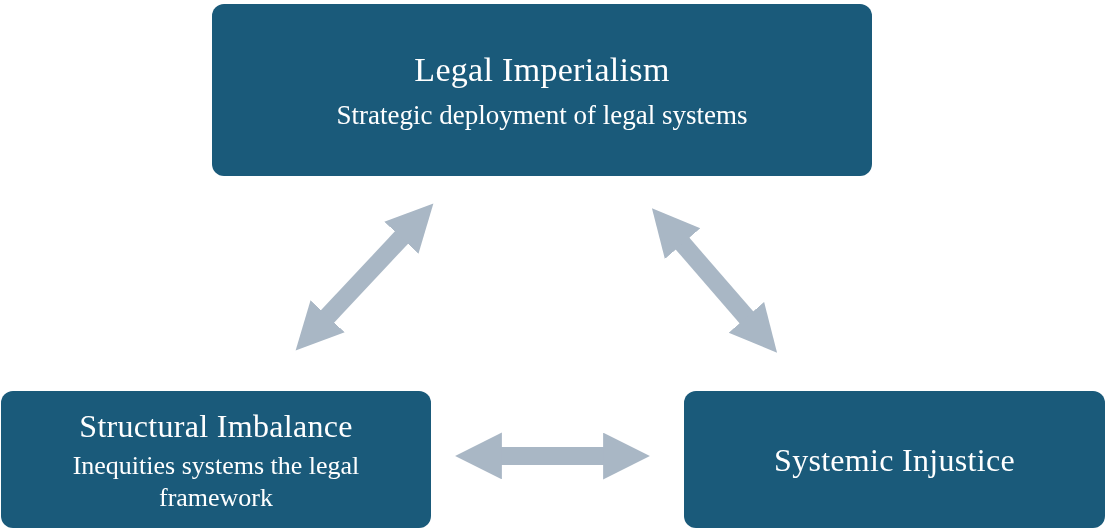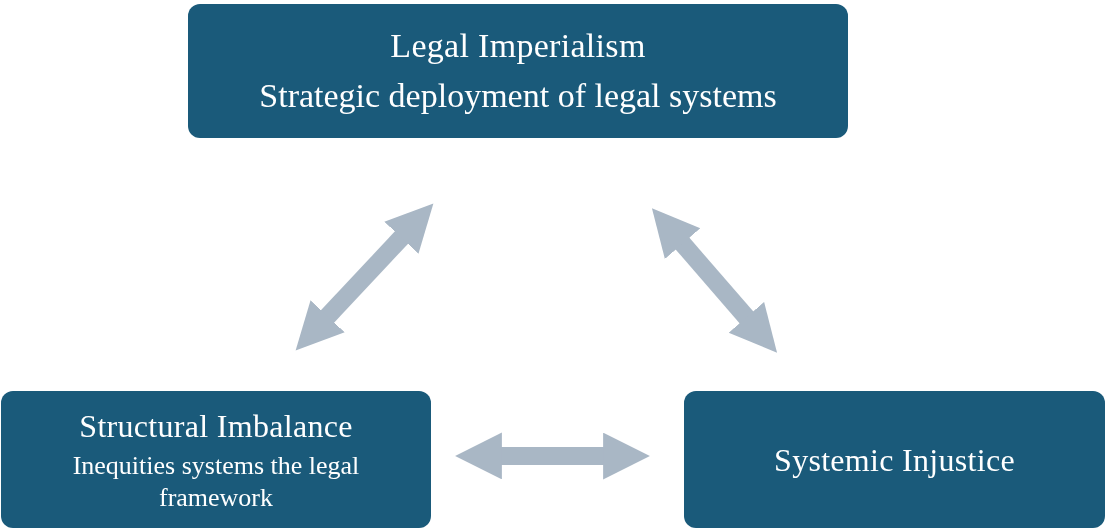--- a/index.html
+++ b/index.html
@@ -33,29 +33,29 @@
     justify-content: center;
     text-align: center;
     box-sizing: border-box;
   }
   .node-title {
     font-size: 34px;
     line-height: 1.25;
     letter-spacing: 0.3px;
   }
   .node-subtitle {
-    font-size: 34px;
+    font-size: 27px;
     line-height: 1.2;
     margin-top: 8px;
   }
   .node-top {
-    left: 188px;
+    left: 212px;
     top: 4px;
     width: 660px;
-    height: 134px;
+    height: 172px;
     padding: 10px 40px;
   }
   .node-bottom-left {
     left: 1px;
     top: 391px;
     width: 430px;
     height: 137px;
     padding: 23px 30px;
   }
   .node-bottom-right {

